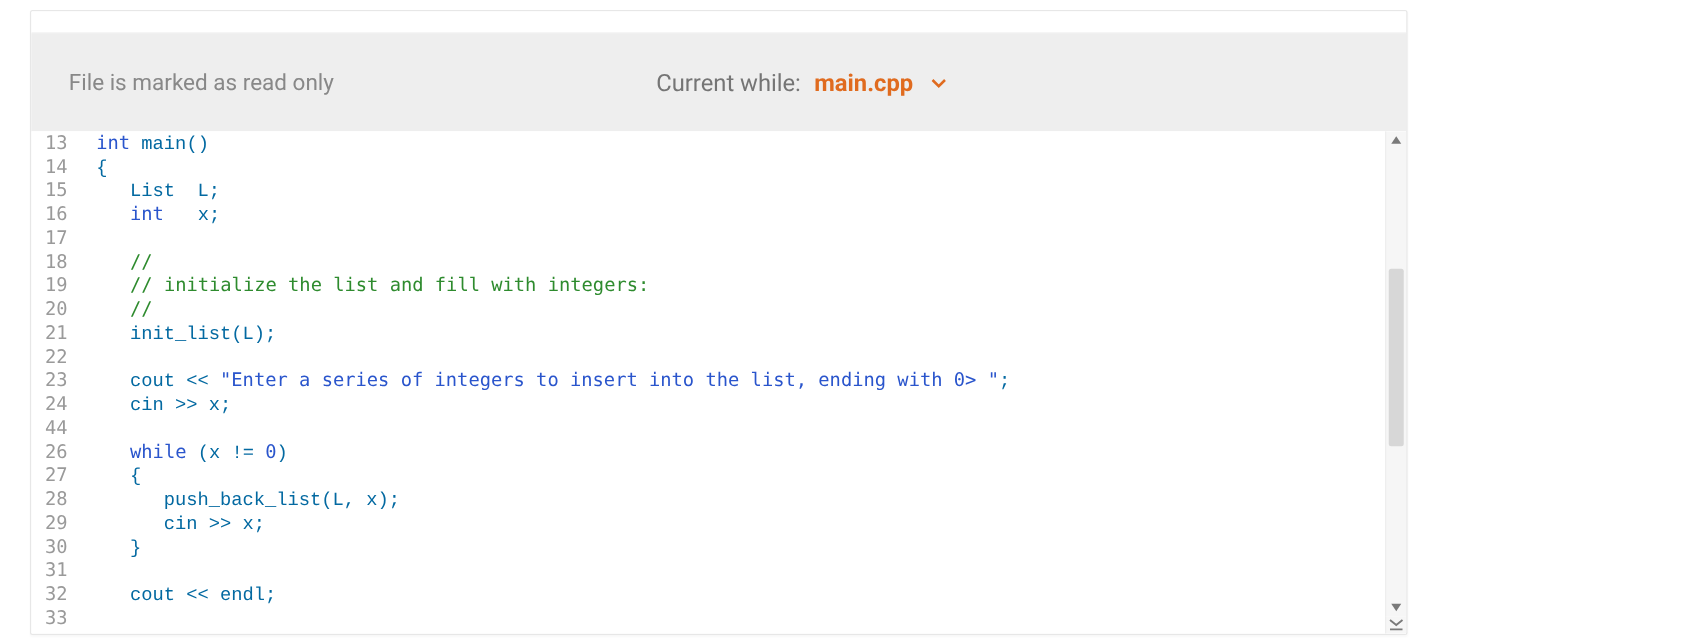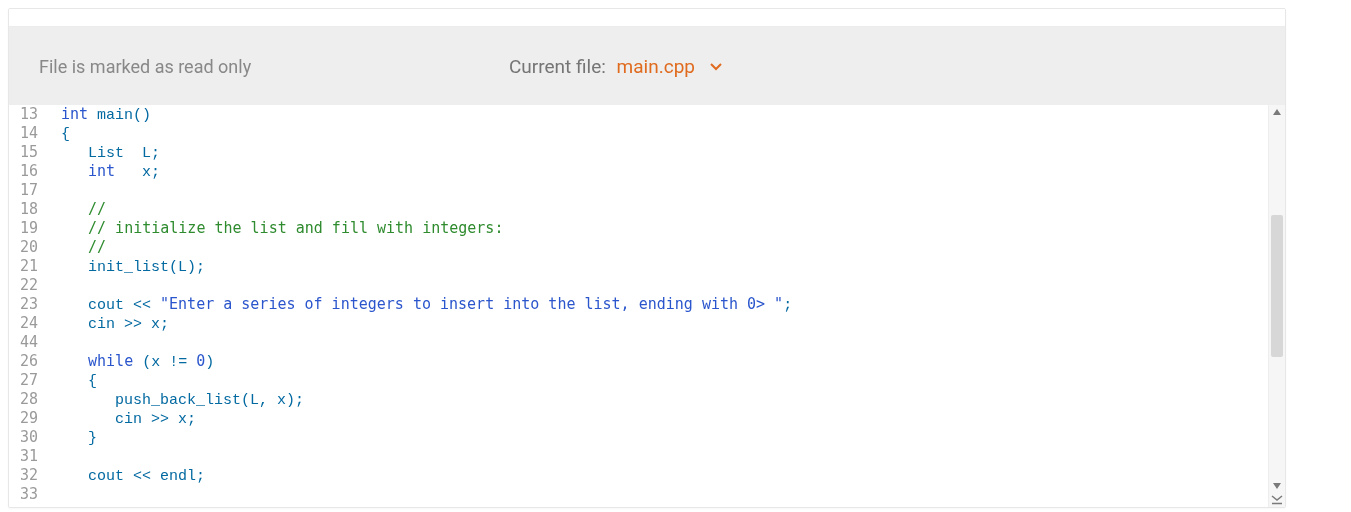--- a/index.html
+++ b/index.html
@@ -1,20 +1,20 @@
 <!DOCTYPE html>
 <html><head>
 <meta charset="utf-8">
 <style>
   * { box-sizing: border-box; margin: 0; padding: 0; }
   html, body { width: 1351px; height: 512px; overflow: hidden; font-family: "Segoe UI", Roboto, Arial, sans-serif; background: #fff; }
   .frame {
     position: absolute;
-    top: 8px; left: 8px;
-    width: 1278px; height: 500px;
+    top: 8px; left: 24px;
+    width: 1102px; height: 500px;
     border: 1px solid #e7e7e7;
     background: #fff;
     box-shadow: 0 1px 2px rgba(0,0,0,0.03);
     border-radius: 2px;
     overflow: hidden;
   }
   .topbar {
     height: 18px;
     background: #fff;
     border-bottom: 1px solid #ececec;
@@ -34,21 +34,21 @@
     font-weight: 400;
   }
   .filelabel {
     position: absolute;
     left: 500px;
     font-size: 19px;
     color: #757575;
   }
   .filename {
     color: #e06b1f;
-    font-weight: 400;
+    font-weight: 700;
     margin-left: 6px;
     cursor: pointer;
   }
   .caret {
     display: inline-block;
     margin-left: 10px;
     vertical-align: middle;
   }
   .caret svg { display: block; }
   .editor {
@@ -119,21 +119,21 @@
 </style>
 </head>
 <body>
 
 <div class="frame">
   <div class="topbar"></div>
 
   <div class="header">
     <div class="readonly">File is marked as read only</div>
     <div class="filelabel">
-      <span>Current file:</span>
+      <span>Current while:</span>
       <span class="filename">main.cpp</span>
       <span class="caret">
         <svg width="12" height="8" viewBox="0 0 12 8">
             <path d="M1 1 L6 6 L11 1" fill="none" stroke="#e06b1f" stroke-width="2"></path>
           </svg>
       </span>
     </div>
   </div>
 
   <div class="editor">

